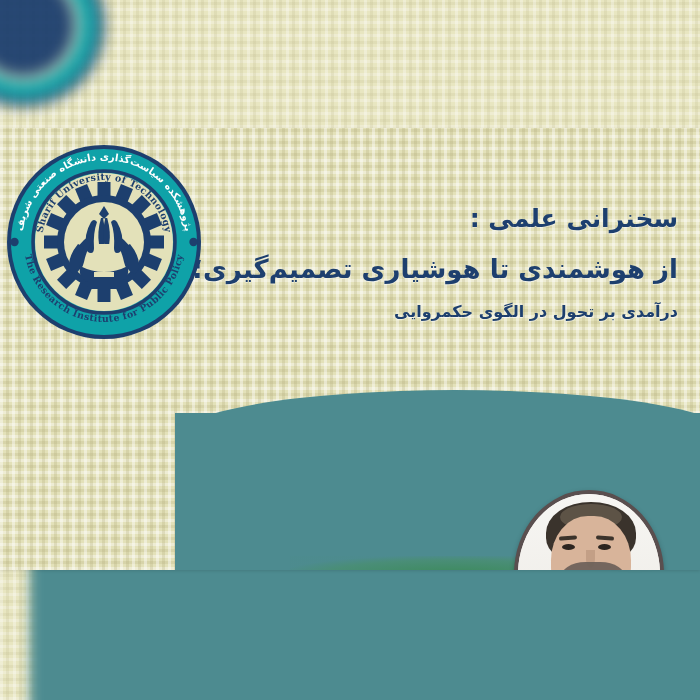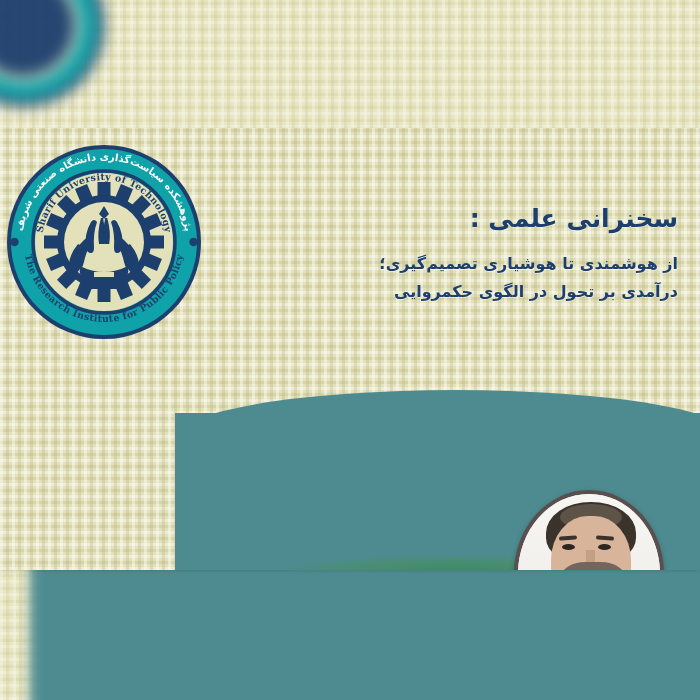--- a/index.html
+++ b/index.html
@@ -134,21 +134,21 @@
     direction:rtl;text-align:right;
     color:#1d3f6e;
     font-weight:700;
   }
   .hl-line{
     line-height:1.0;
     text-shadow:0 1px 0 rgba(255,255,255,.45);
     white-space:nowrap;
   }
   .hl1{font-size:25px;margin-bottom:25px;padding-left:20px;}
-  .hl2{font-size:16px;margin-bottom:12px;padding-left:8px;}
+  .hl2{font-size:26px;margin-bottom:22px;padding-left:8px;}
   .hl3{font-size:16px;padding-left:0px;}
 
   
   .logo{
     position:absolute;left:4px;top:14px;width:200px;height:200px;
   }
   .logo svg{display:block;width:200px;height:200px;}
 
   .ring-text{
     font-family:"DejaVu Serif","Liberation Serif",serif;

